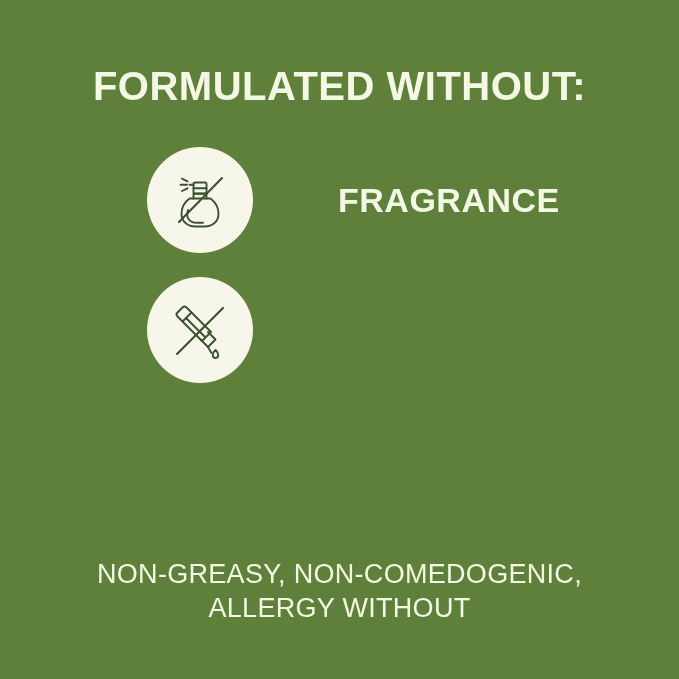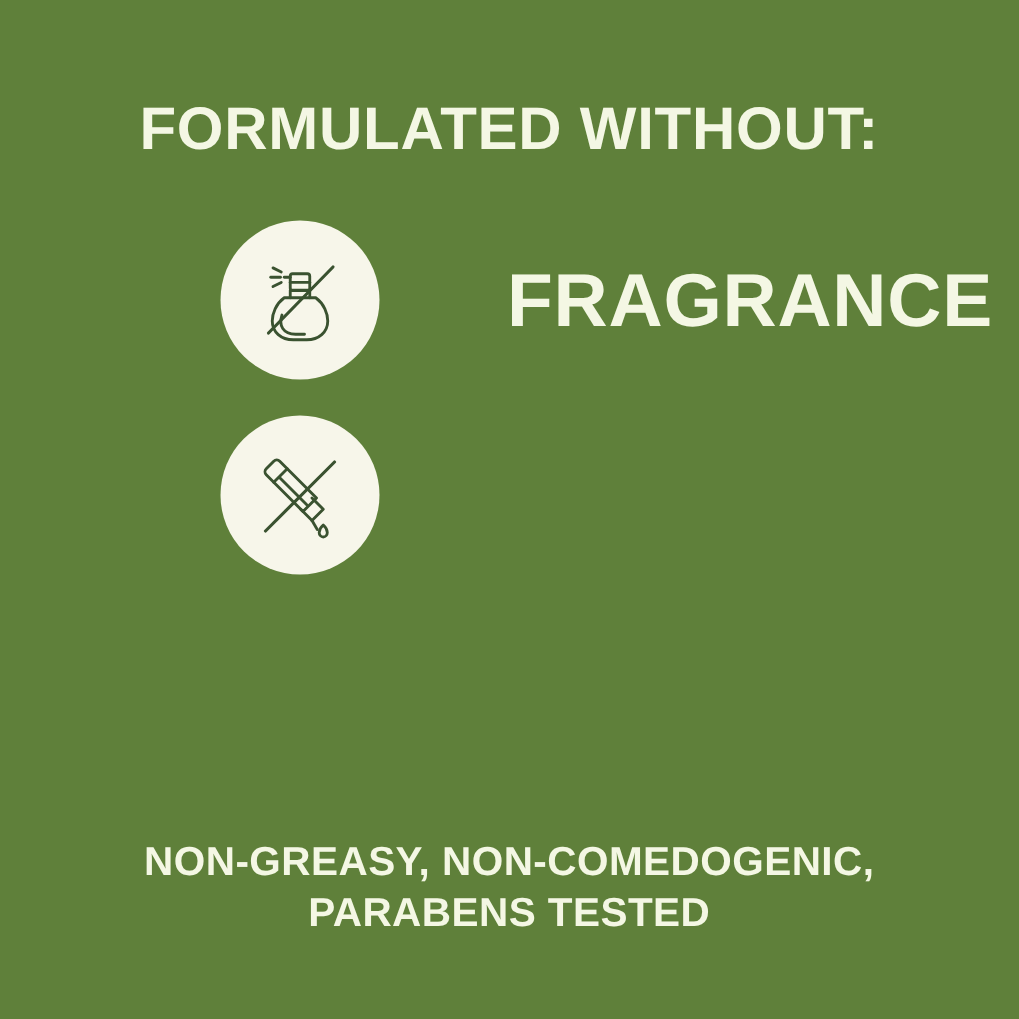--- a/index.html
+++ b/index.html
@@ -72,36 +72,36 @@
   }
 
   .row-label {
     position: absolute;
     left: 338px;
     top: 0;
     height: 106px;
     display: flex;
     align-items: center;
     color: #f4f7e4;
-    font-size: 50px;
+    font-size: 34px;
     font-weight: bold;
     letter-spacing: 0.5px;
     line-height: 1;
     white-space: nowrap;
   }
 
   .footer {
     position: absolute;
     top: 558px;
     left: 0;
     width: 679px;
     text-align: center;
     color: #f4f7e4;
     font-size: 27px;
-    font-weight: bold;
+    font-weight: normal;
     letter-spacing: 0.3px;
     line-height: 1.25;
   }
   .footer .fline {
     display: block;
     white-space: nowrap;
   }
 </style>
 </head>
 <body>
@@ -160,16 +160,16 @@
 
           <path d="M13 60 L59 14" fill="none" stroke="#3a5230" stroke-width="2.1" stroke-linecap="round"></path>
         </svg>
       </div>
     </div>
 
   </div>
 
   <div class="footer">
     <span class="fline">NON-GREASY, NON-COMEDOGENIC,</span>
-    <span class="fline">PARABENS TESTED</span>
+    <span class="fline">ALLERGY WITHOUT</span>
   </div>
 
 </div>
 
 </body></html>

